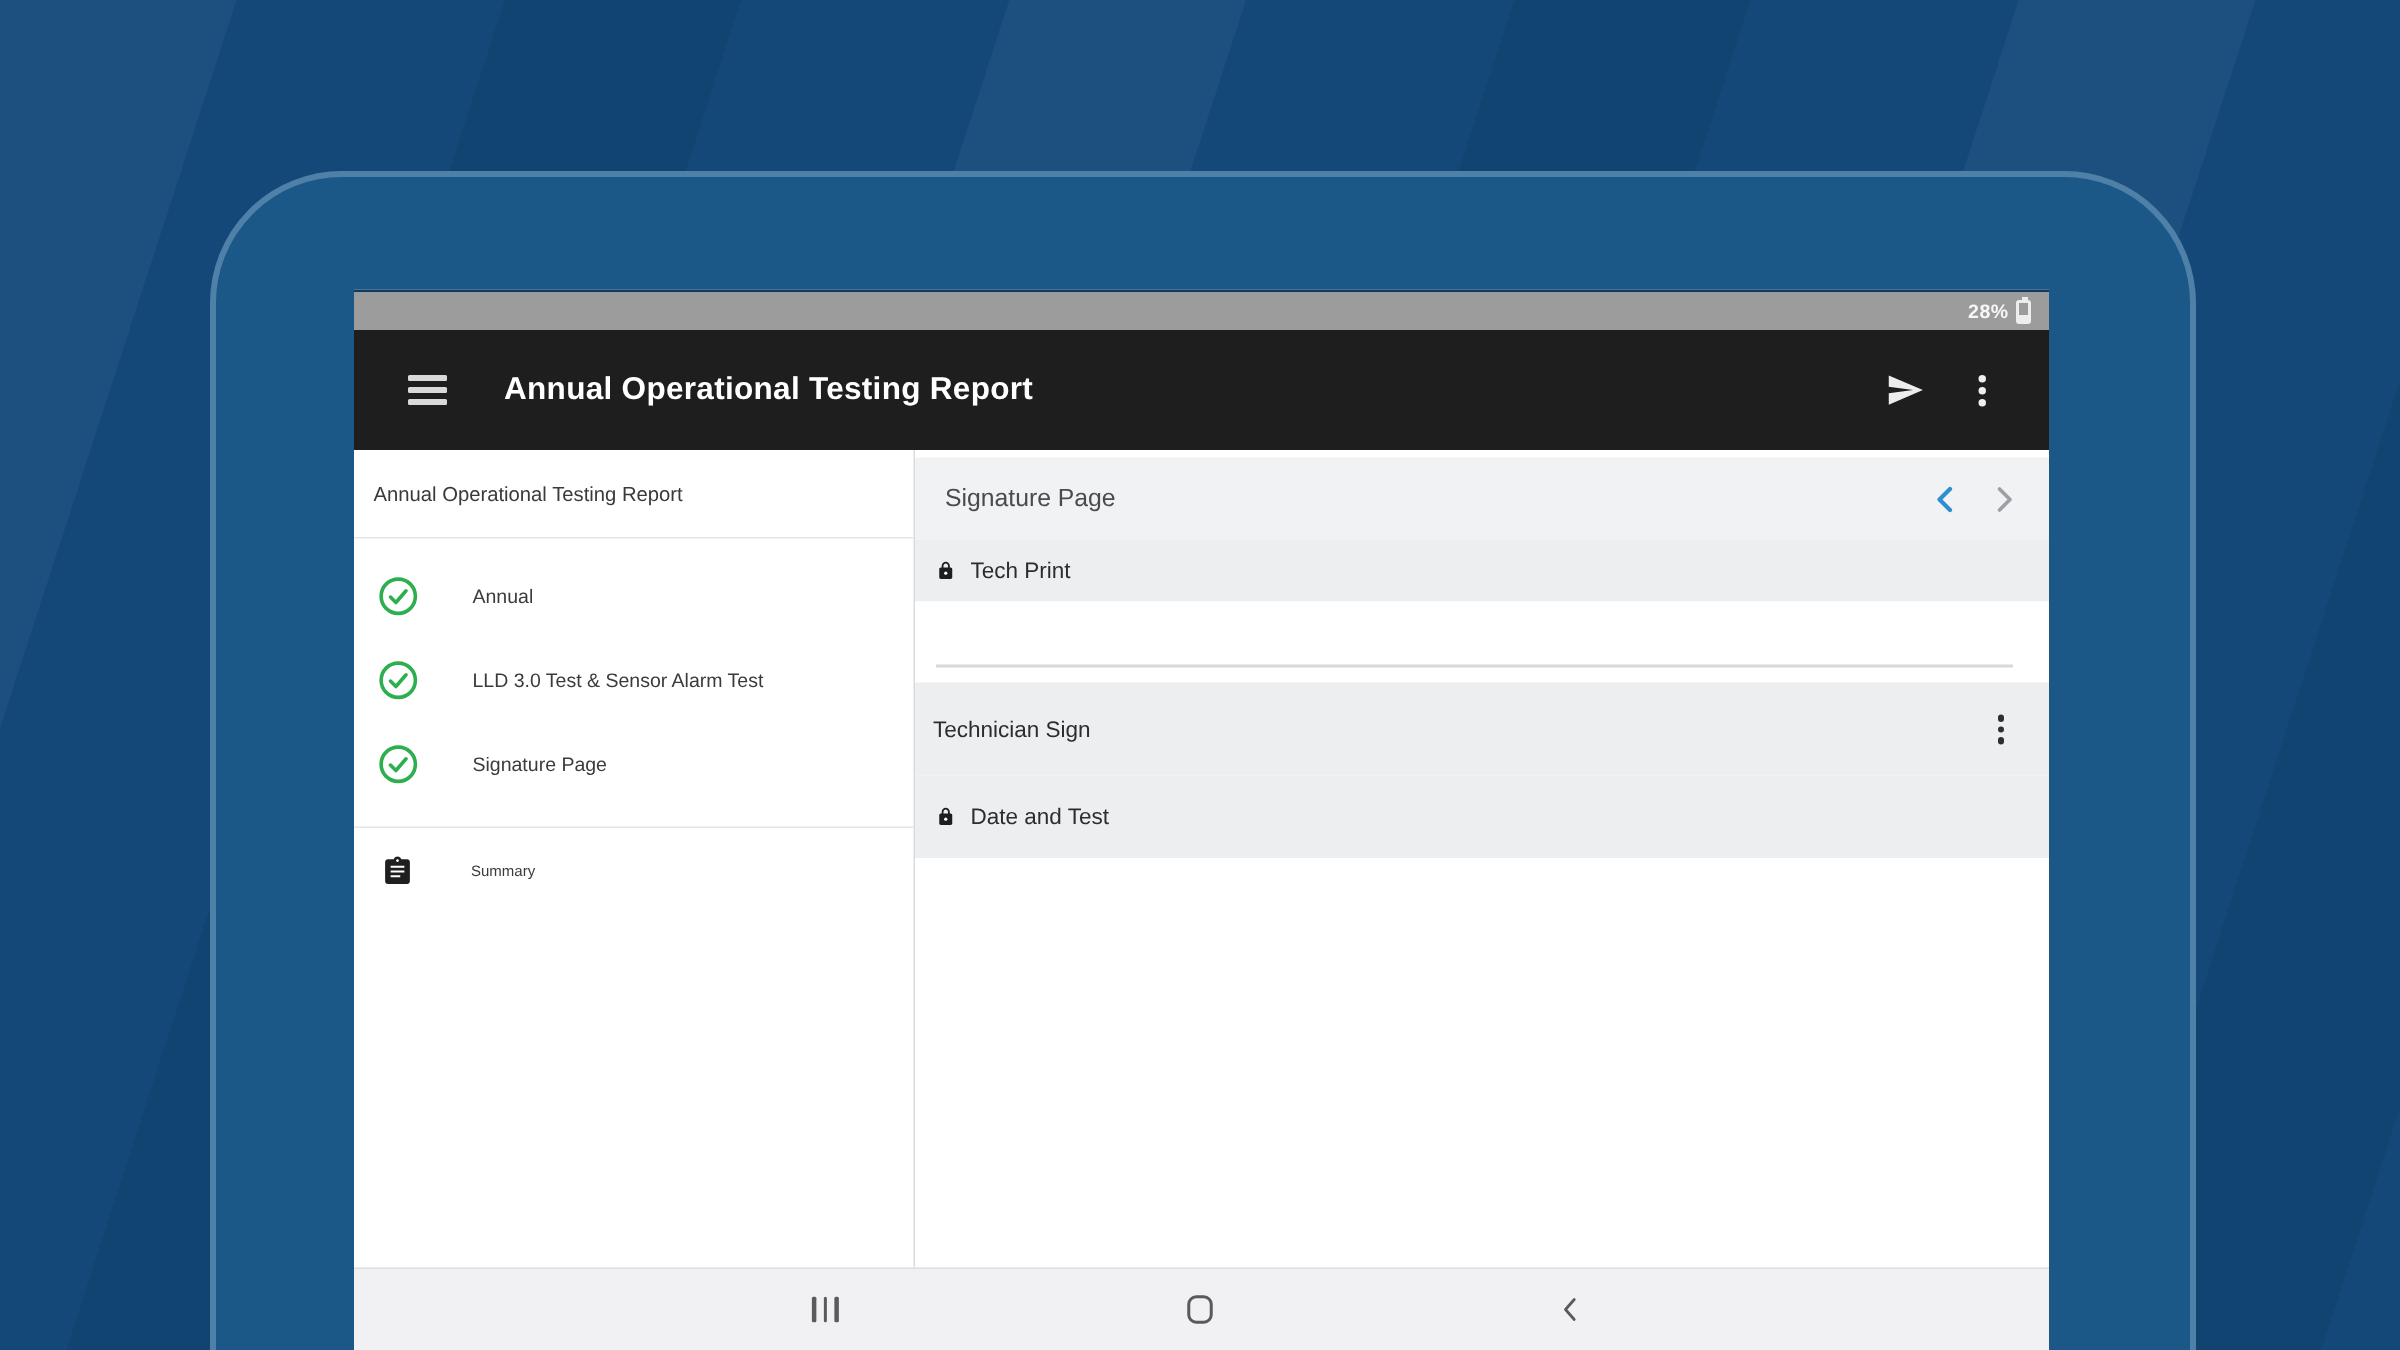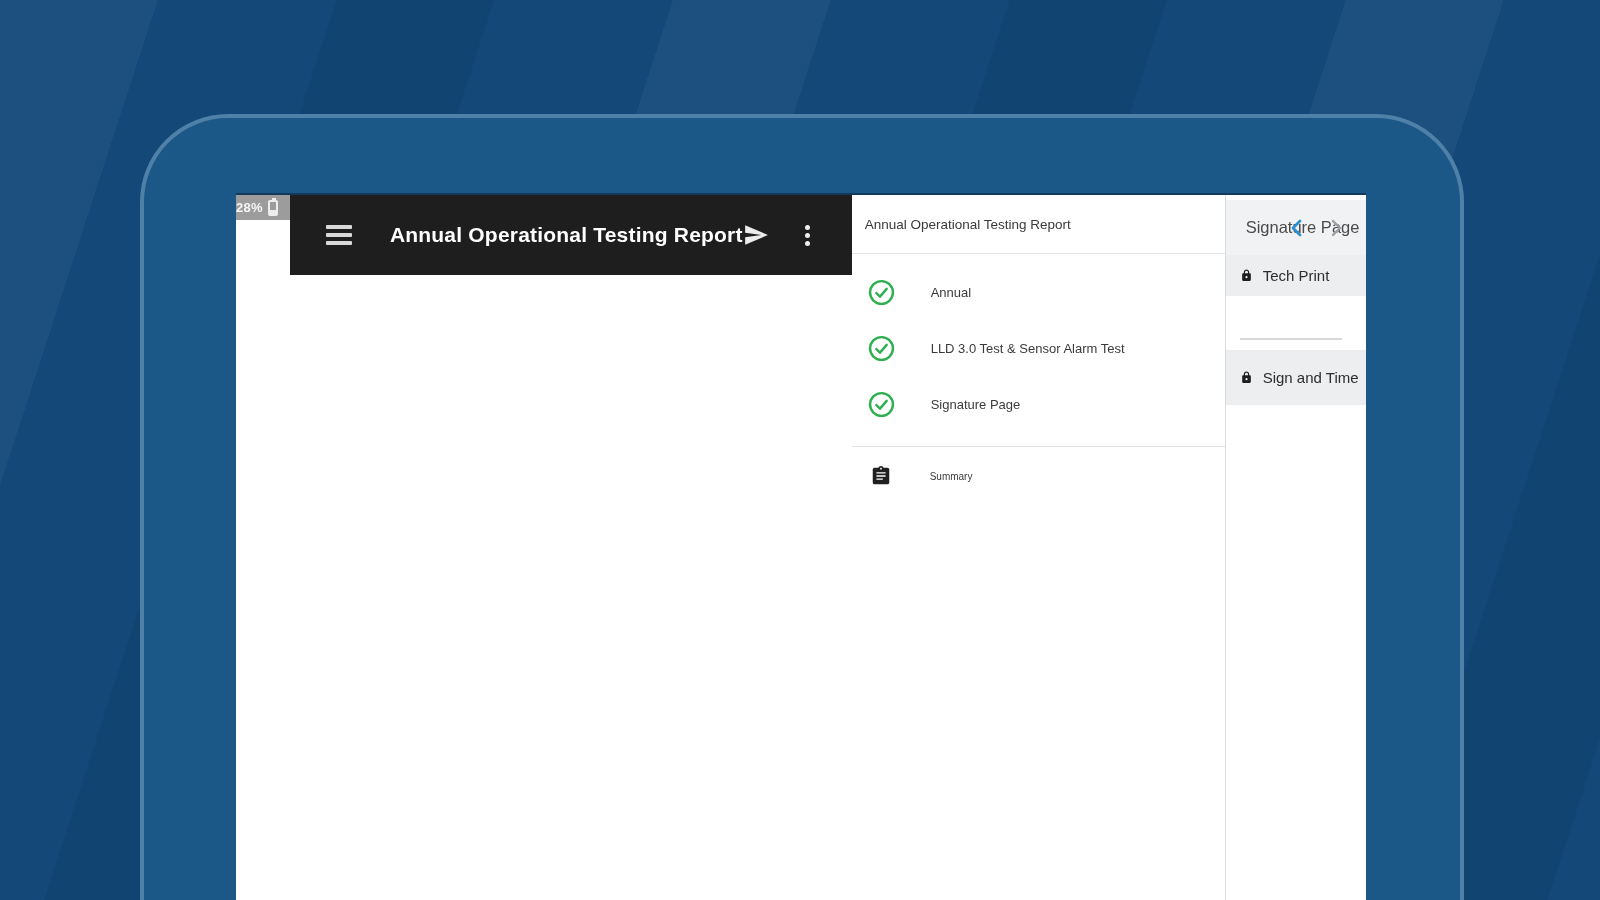--- a/index.html
+++ b/index.html
@@ -12,21 +12,21 @@
       rgba(255,255,255,0.045) 0px, rgba(255,255,255,0.045) 150px,
       rgba(255,255,255,0.0) 150px, rgba(255,255,255,0.0) 320px,
       rgba(0,0,0,0.06) 320px, rgba(0,0,0,0.06) 470px,
       rgba(0,0,0,0.0) 470px, rgba(0,0,0,0.0) 640px);
   }
 
   .tablet { position:absolute; left:140px; top:114px; width:1324px; height:940px;
     background:#1b5787; border:4px solid #4f80a8; border-radius:88px; }
 
   .screen { position:absolute; left:236px; top:193px; width:1130px; height:707px;
-    background:#ffffff; display:flex; 
+    background:#ffffff; display:flex; flex-direction:column;
     border-top:2px solid #123a5e; }
 
   
   .status-bar { height:25px; background:#9c9c9c; flex:0 0 auto;
     display:flex; align-items:center; justify-content:flex-end; padding-right:12px; gap:5px; }
   .battery-text { color:#f6f6f6; font-size:13px; font-weight:bold; letter-spacing:0.3px; }
   .battery-icon { position:relative; width:10px; height:16px; border:2px solid #ededed;
     border-radius:2px; }
   .battery-icon::before { content:""; position:absolute; top:-4px; left:2px; width:4px; height:2px;
     background:#ededed; }
@@ -201,28 +201,36 @@
             <path d="M18 8h-1V6c0-2.76-2.24-5-5-5S7 3.24 7 6v2H6c-1.1 0-2 .9-2 2v10c0 1.1.9 2 2 2h12c1.1 0 2-.9 2-2V10c0-1.1-.9-2-2-2zM9.2 6c0-1.55 1.25-2.8 2.8-2.8s2.8 1.25 2.8 2.8v2H9.2V6z" fill="#1e1e1e"></path>
             <circle cx="12" cy="15" r="2" fill="#ffffff"></circle>
           </svg>
           <span class="label">Tech Print</span>
         </div>
 
         <div class="input-area">
           <div class="input-line"></div>
         </div>
 
+        <div class="field-row tall">
+          <span class="label">Technician Sign</span>
+          <span class="kebab-dark">
+            <i></i>
+              <i></i>
+              <i></i>
+          </span>
+        </div>
 
 
         <div class="date-row">
           <svg width="13" height="13" viewBox="0 0 24 24">
             <path d="M18 8h-1V6c0-2.76-2.24-5-5-5S7 3.24 7 6v2H6c-1.1 0-2 .9-2 2v10c0 1.1.9 2 2 2h12c1.1 0 2-.9 2-2V10c0-1.1-.9-2-2-2zM9.2 6c0-1.55 1.25-2.8 2.8-2.8s2.8 1.25 2.8 2.8v2H9.2V6z" fill="#1e1e1e"></path>
             <circle cx="12" cy="15" r="2" fill="#ffffff"></circle>
           </svg>
-          <span class="label">Sign and Time</span>
+          <span class="label">Date and Test</span>
         </div>
 
         <div class="content-filler"></div>
       </div>
     </div>
 
     <div class="nav-bar">
       <div class="nav-btn recents">
         <i></i>
           <i></i>

